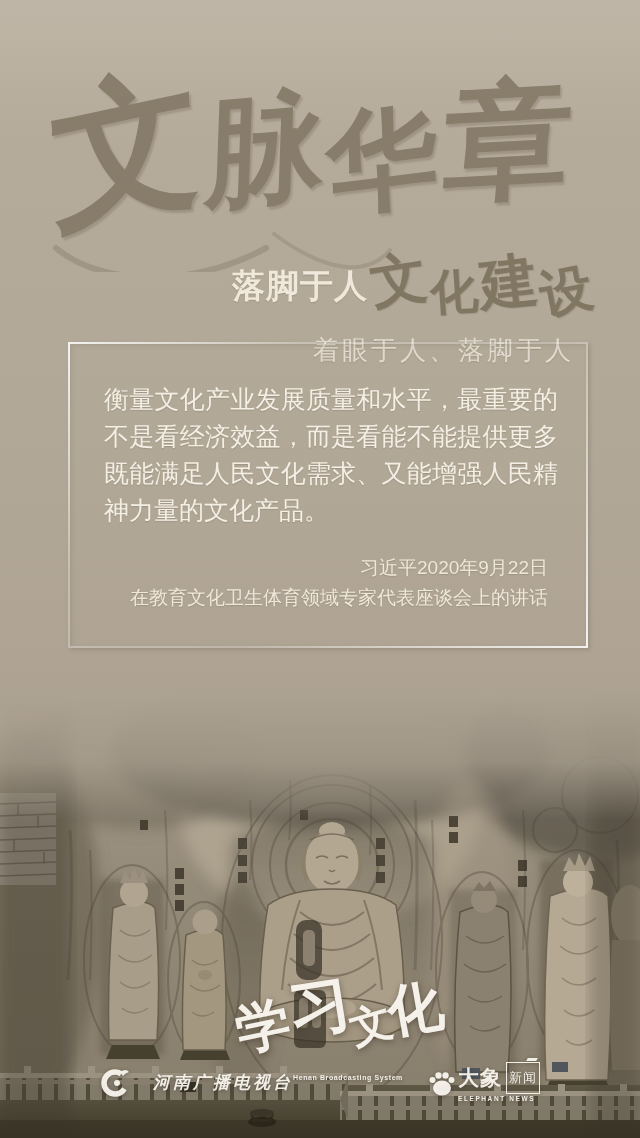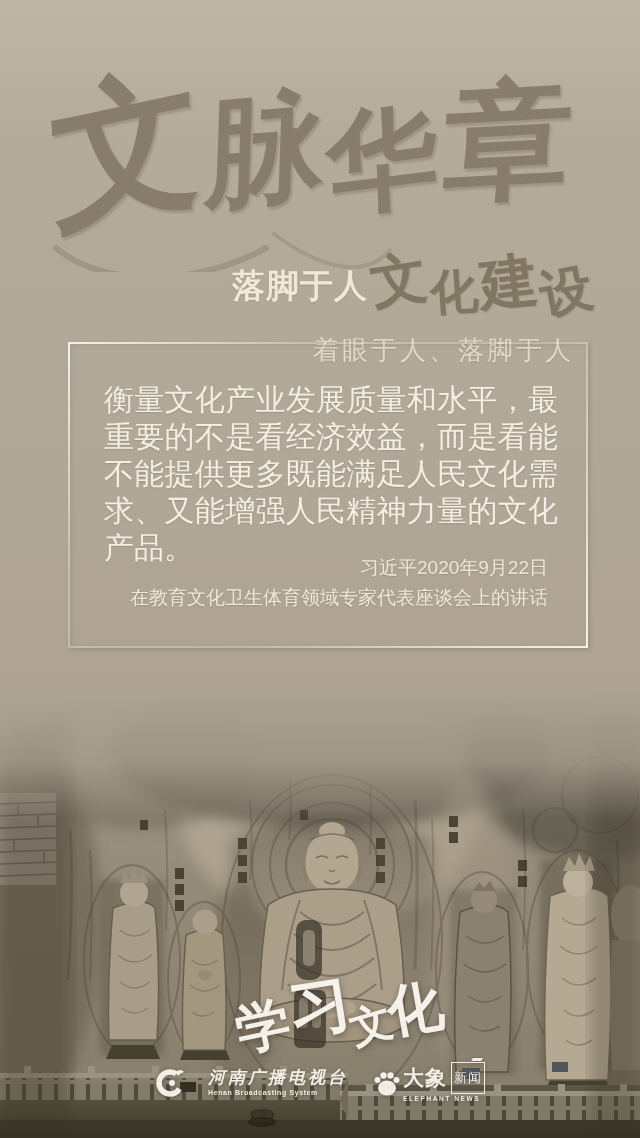--- a/index.html
+++ b/index.html
@@ -28,40 +28,40 @@
   .b1{font-size:48px;transform:rotate(-4deg) translateY(0);margin-left:2px;}
   .b2{font-size:58px;transform:rotate(-7deg) translateY(-4px);margin-left:2px;}
   .b3{font-size:52px;transform:rotate(-11deg) translateY(2px);margin-left:2px;}
   .subhead{position:absolute;right:66px;top:333px;font-size:26px;letter-spacing:3px;
     color:rgba(242,236,224,.78);text-shadow:0 1px 1px rgba(118,106,88,.3);}
   
   .frame{position:absolute;left:68px;top:342px;width:516px;height:302px;
     border:2px solid;border-image:linear-gradient(135deg,rgba(255,255,255,.85) 0%,
       rgba(255,255,255,.28) 28%,rgba(255,255,255,.2) 58%,rgba(255,255,255,.85) 100%) 1;
     box-shadow:2px 2px 4px rgba(108,98,82,.28), inset 2px 2px 4px rgba(108,98,82,.16);}
-  .quote{position:absolute;left:104px;top:381px;width:454px;font-size:30px;line-height:37px;
+  .quote{position:absolute;left:104px;top:381px;width:454px;font-size:25px;line-height:37px;
     color:#f4efe5;text-align:justify;text-shadow:0 1px 1px rgba(112,100,84,.28);}
   .attrib{position:absolute;right:92px;top:553px;text-align:right;color:#eee8db;
     font-size:19px;line-height:30px;text-shadow:0 1px 1px rgba(112,100,84,.28);}
   
   .photo{position:absolute;left:0;top:690px;width:640px;height:448px;}
   
   .watermark{position:absolute;left:236px;top:980px;width:210px;height:80px;transform:rotate(-4deg);}
   .watermark .wch{position:absolute;font-family:cursive;font-weight:700;color:rgba(252,249,242,.95);
     line-height:1;text-shadow:0 2px 6px rgba(58,50,38,.55);}
   .w0{left:0;top:14px;font-size:54px;transform:rotate(-8deg);}
   .w1{left:54px;top:-6px;font-size:62px;transform:rotate(-5deg);}
   .w2{left:114px;top:26px;font-size:42px;transform:rotate(-12deg);}
   .w3{left:152px;top:6px;font-size:56px;transform:rotate(-6deg);}
   
   .footer{position:absolute;left:0;top:1062px;width:640px;display:flex;justify-content:center;
     align-items:center;gap:26px;color:#f8f5ee;opacity:.95;
     filter:drop-shadow(0 1px 2px rgba(50,44,34,.5));}
   .logo-henan{display:flex;align-items:center;gap:7px;}
-  .henan-text{display:flex;flex-direction:column;margin-left:16px;}
+  .henan-text{display:flex;flex-direction:row;margin-left:16px;}
   .henan-cn{font-family:cursive;font-size:17px;font-weight:700;letter-spacing:3px;
     font-style:italic;line-height:20px;}
   .henan-en{font-size:7px;font-weight:700;letter-spacing:.6px;line-height:9px;}
   .logo-elephant{display:flex;align-items:center;gap:3px;}
   .ele-text{display:flex;flex-direction:column;}
   .ele-row{display:flex;align-items:center;}
   .ele-main{font-size:21px;font-weight:900;letter-spacing:1px;line-height:24px;}
   .ele-boxed{font-size:13px;font-weight:400;letter-spacing:1px;line-height:18px;
     border:1.5px solid #f8f5ee;padding:6px 2px;margin-left:4px;position:relative;}
   .ele-boxed::before{content:"";position:absolute;right:2px;top:-5px;width:10px;height:3px;

